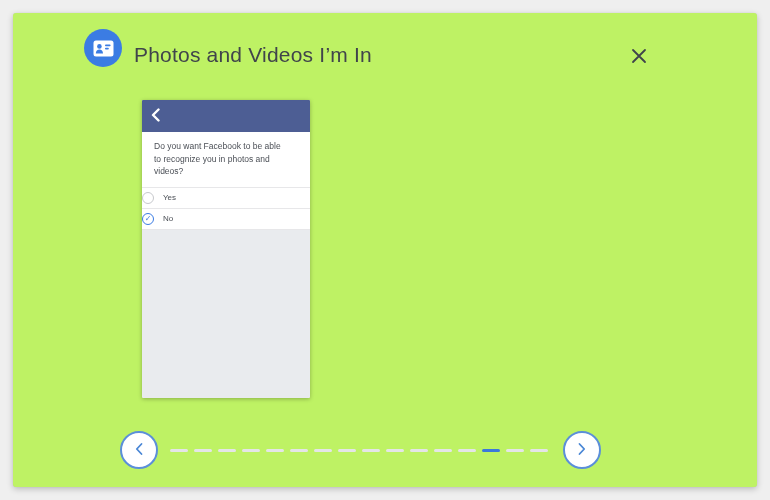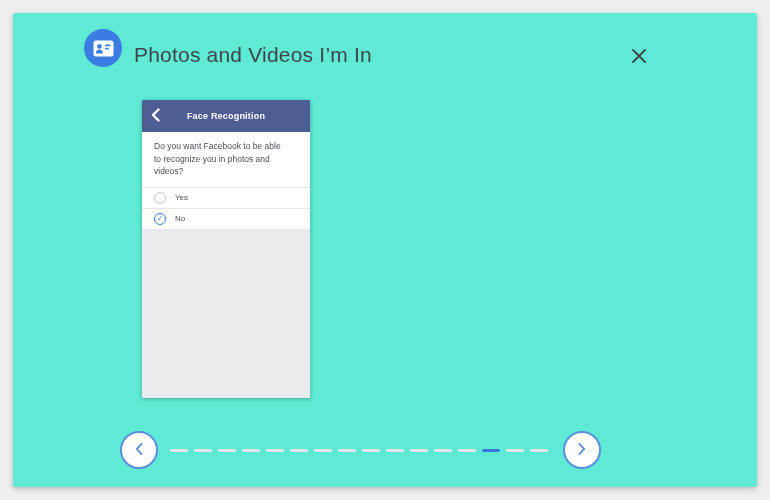--- a/index.html
+++ b/index.html
@@ -7,21 +7,21 @@
   body {
     background: #efefef;
     font-family: "Liberation Sans", sans-serif;
     position: relative;
     overflow: hidden;
   }
   .card {
     position: absolute;
     left: 13px; top: 13px;
     width: 744px; height: 474px;
-    background: #5eead4;
+    background: #bef264;
     border-radius: 3px;
     box-shadow: 0 2px 6px rgba(0,0,0,0.22), 0 0 1px rgba(0,0,0,0.12);
   }
   
   .icon-circle {
     position: absolute;
     left: 71px; top: 16px;
     width: 38px; height: 38px;
     border-radius: 50%;
     background: #3b7ce3;
@@ -72,21 +72,20 @@
     padding: 8px 20px 9px 12px;
     font-size: 8.5px;
     line-height: 12.5px;
     color: #4b4f56;
     border-bottom: 1px solid #e7e7e9;
   }
   .option-row {
     background: #ffffff;
     height: 21px;
     display: flex; align-items: center;
-    padding-left: 12px;
     border-bottom: 1px solid #e7e7e9;
   }
   .radio {
     width: 12px; height: 12px;
     border-radius: 50%;
     border: 1px solid #c6c8cc;
     background: #ffffff;
     display: flex; align-items: center; justify-content: center;
     font-size: 8px;
     color: transparent;
@@ -165,21 +164,20 @@
     </span>
   </button>
 
   <div class="phone">
     <div class="phone-header">
       <span class="phone-back">
         <svg width="9" height="14" viewBox="0 0 9 14" aria-hidden="true">
           <path d="M7.5 1.5 L2 7 L7.5 12.5" stroke="#ffffff" stroke-width="2.4" fill="none" stroke-linecap="round" stroke-linejoin="round"></path>
         </svg>
       </span>
-      <div class="phone-header-title">Face Recognition</div>
     </div>
     <div class="phone-question">Do you want Facebook to be able to recognize you in photos and videos?</div>
     <div id="options-container">
         <div class="option-row">
           <span class="radio"></span>
           <span class="option-label">Yes</span>
         </div>
         <div class="option-row">
           <span class="radio checked">✓</span>
           <span class="option-label">No</span>

